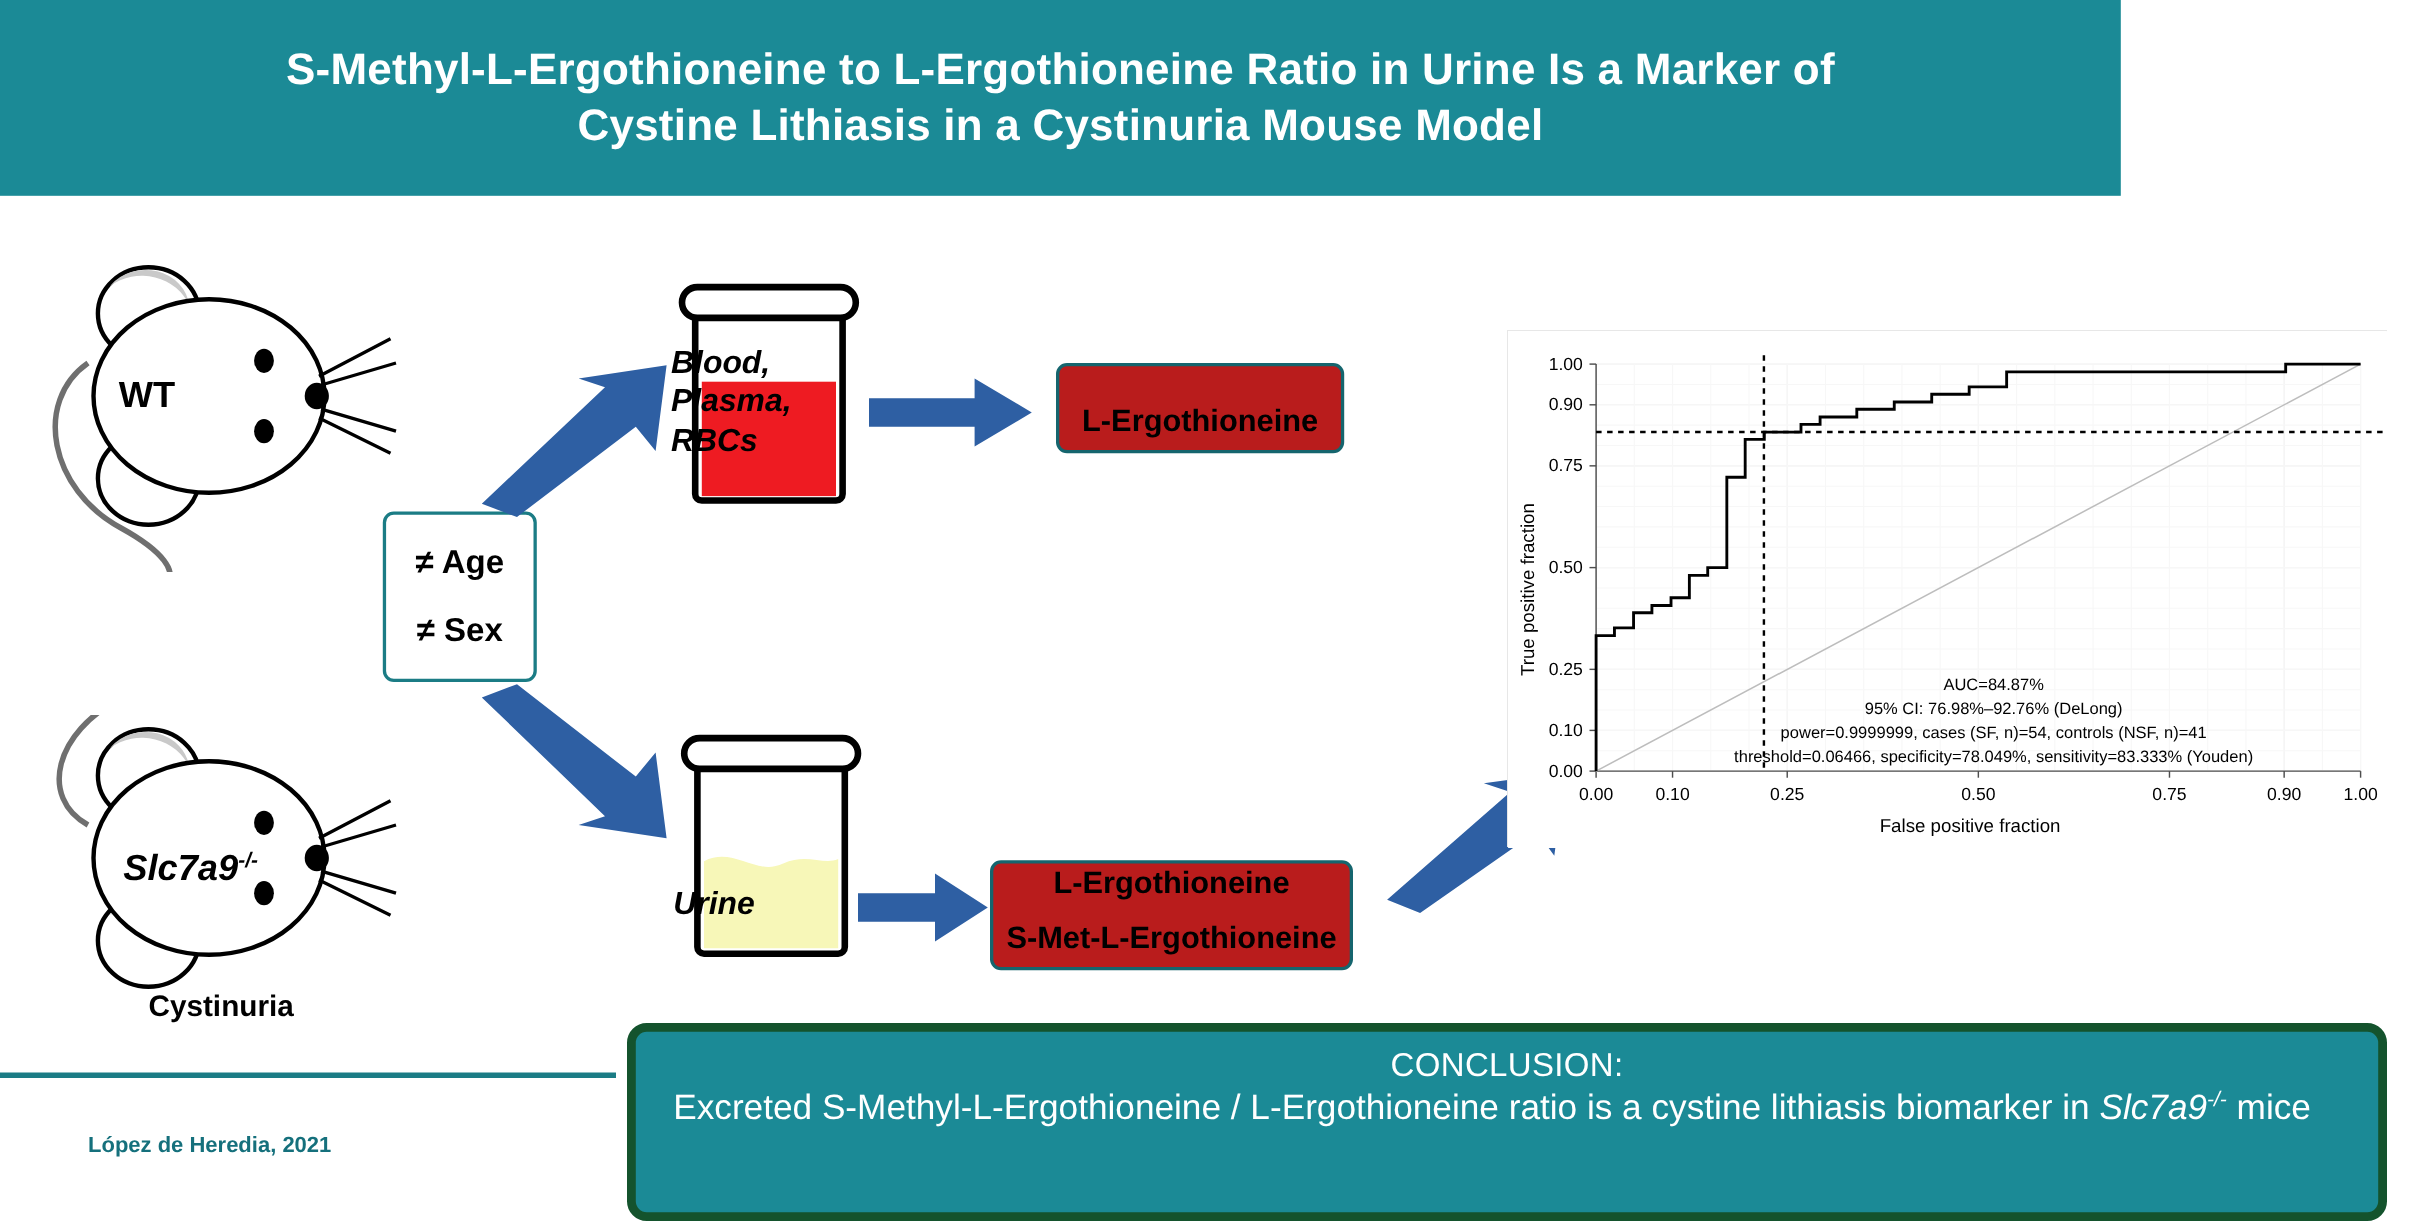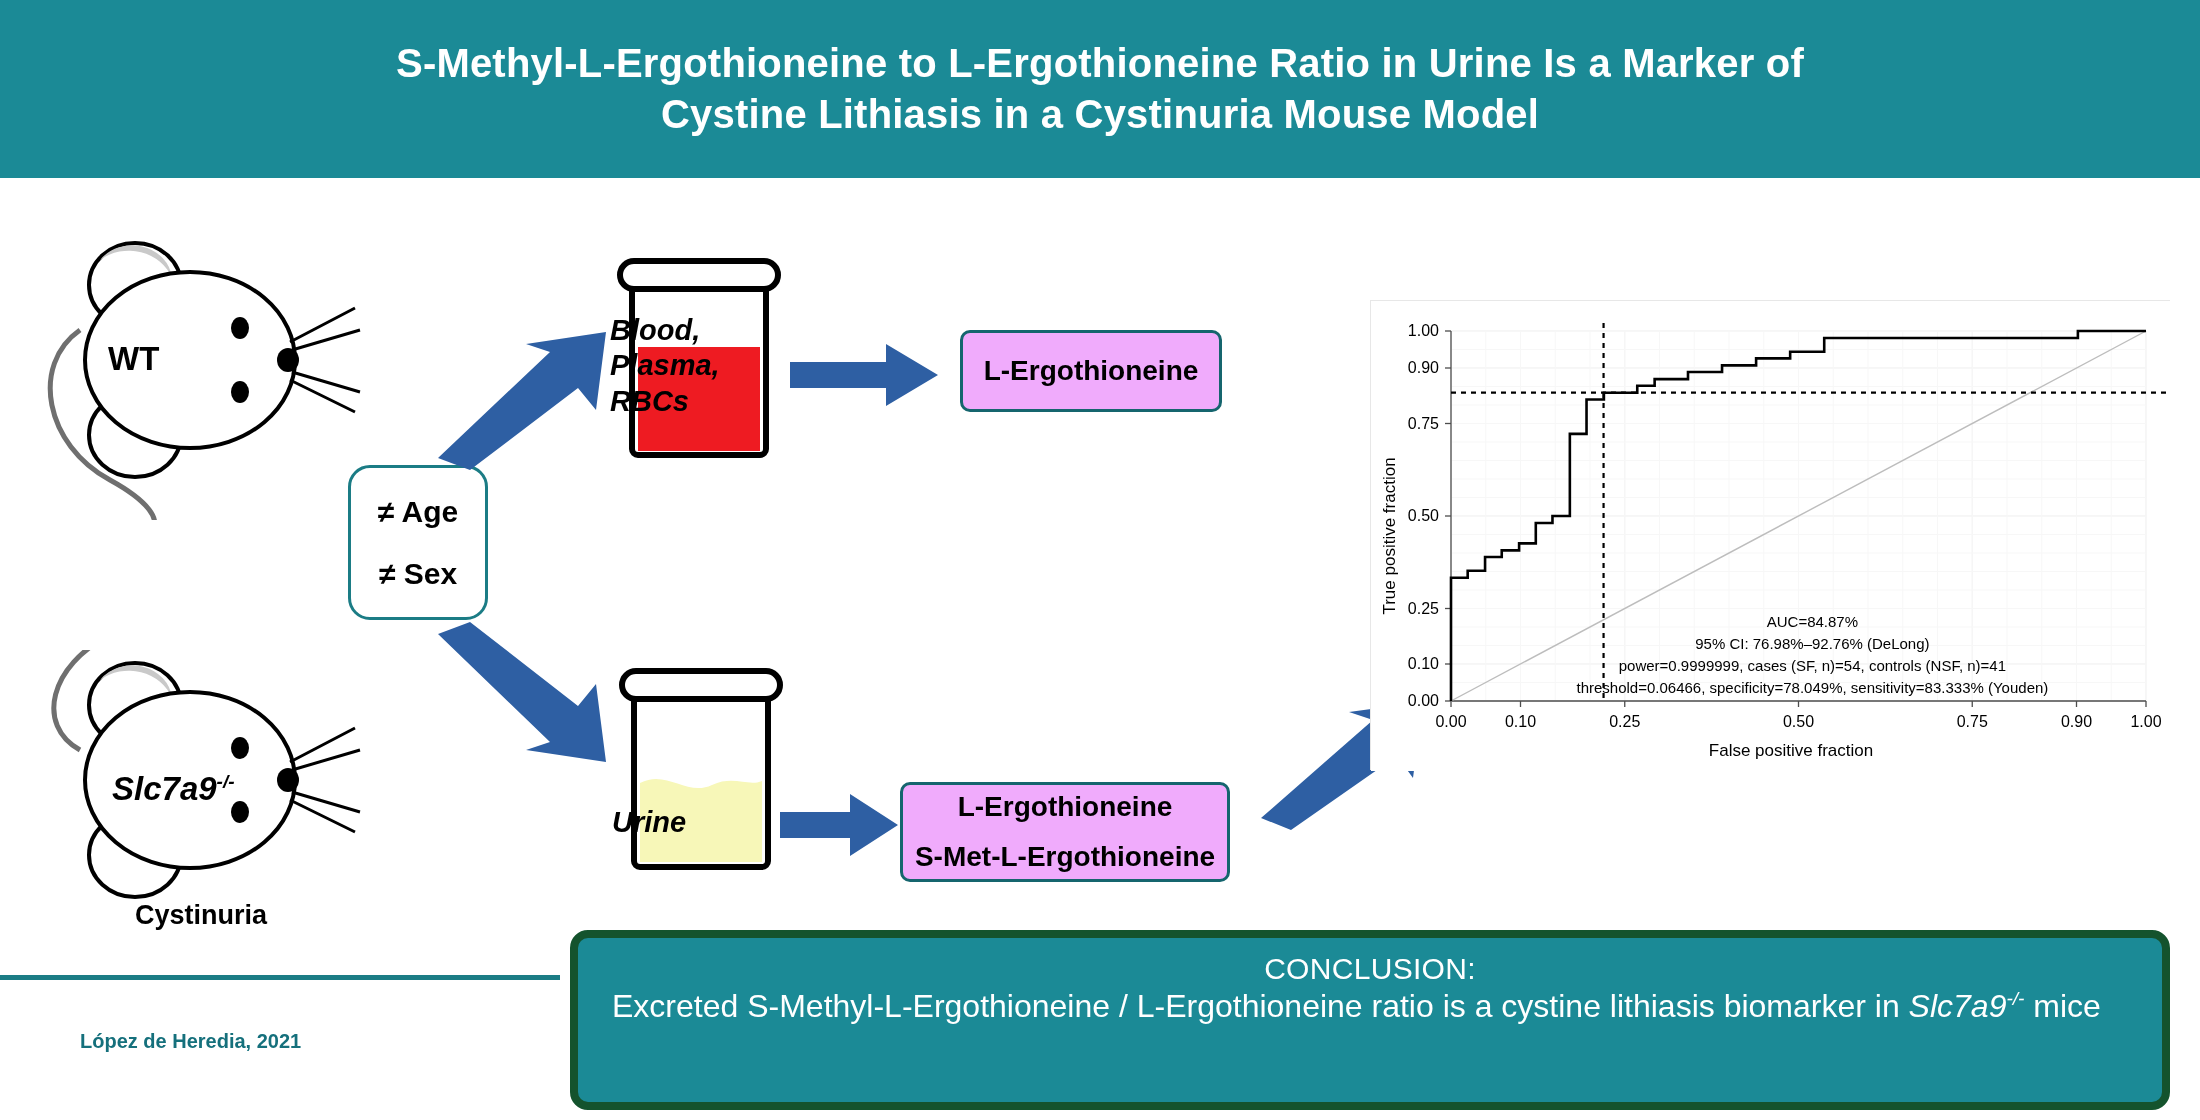--- a/index.html
+++ b/index.html
@@ -10,21 +10,21 @@
     background: #ffffff;
     font-family: "Liberation Sans", sans-serif;
     position: relative;
     overflow: hidden;
   }
 
   
   #title-banner {
     position: absolute;
     left: 0; top: 0;
-    width: 2200px;
+    width: 1928px;
     height: 178px;
     background: #1b8a96;
     display: flex;
     align-items: center;
     justify-content: center;
   }
   #title-banner .title-text {
     color: #ffffff;
     font-size: 40px;
     font-weight: bold;
@@ -57,21 +57,21 @@
     font-weight: bold;
     color: #000;
   }
 
   
   #agesex-box {
     position: absolute;
     left: 348px; top: 465px;
     width: 140px; height: 155px;
     border: 3px solid #1b7c85;
-    border-radius: 22px;
+    border-radius: 10px;
     background: #ffffff;
     display: flex;
     flex-direction: column;
     align-items: center;
     justify-content: center;
     gap: 28px;
   }
   #agesex-box div {
     font-size: 30px;
     font-weight: bold;
@@ -98,25 +98,25 @@
     line-height: 1.22;
     width: 100%;
     font-style: italic;
   }
 
   
   .result-box {
     position: absolute;
     border: 3px solid #15656e;
     border-radius: 10px;
-    background: #f0abfc;
+    background: #b91c1c;
     display: flex;
     flex-direction: column;
     align-items: center;
-    justify-content: center;
+    justify-content: flex-end;
     gap: 18px;
     padding: 10px 22px;
   }
   .result-box span {
     font-size: 28px;
     font-weight: bold;
     color: #000;
     white-space: nowrap;
   }
   #box-blood-result { left: 960px; top: 330px; width: 262px; height: 82px; }

